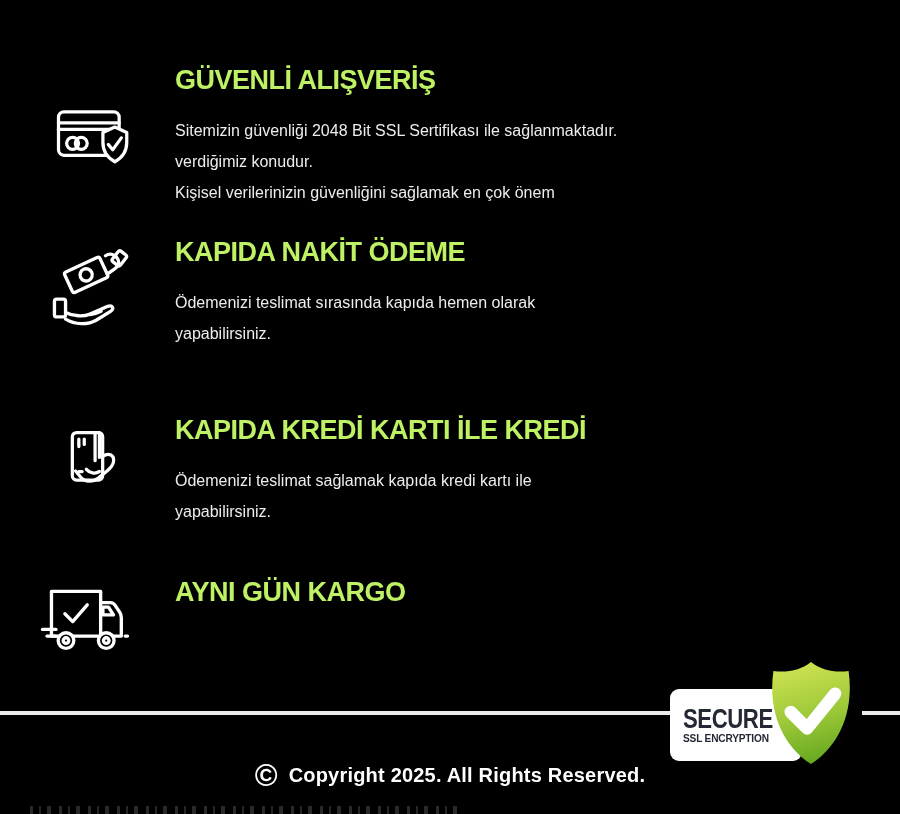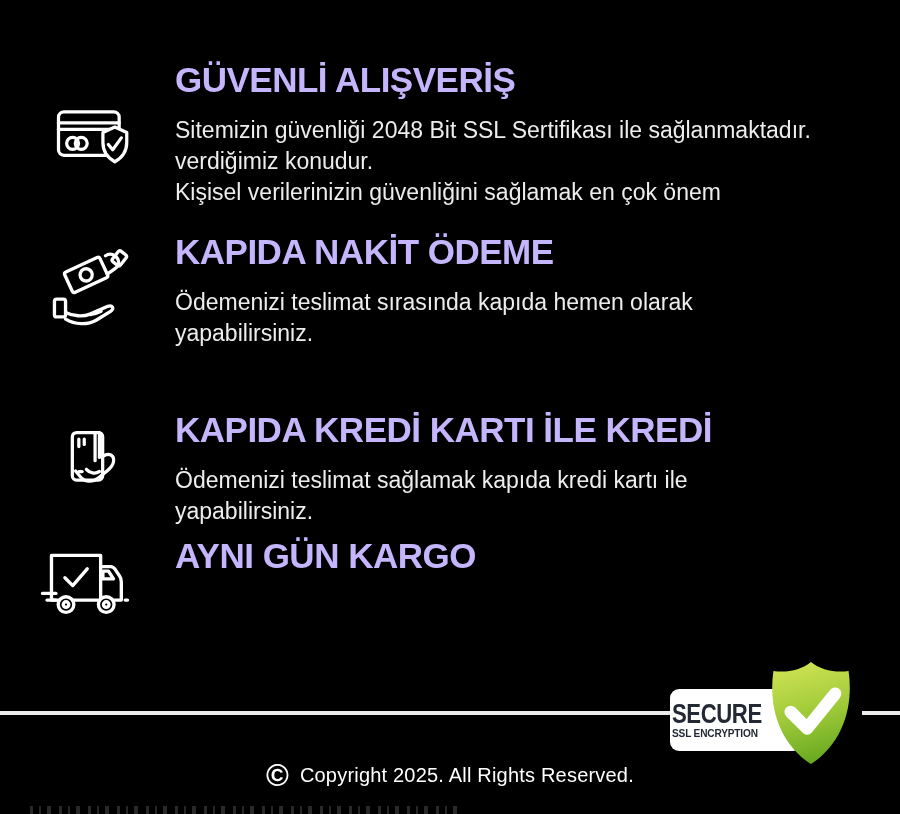--- a/index.html
+++ b/index.html
@@ -6,52 +6,52 @@
   body{
     width:900px;height:814px;position:relative;overflow:hidden;
     background:#000;
     font-family:"Liberation Sans","DejaVu Sans",sans-serif;
   }
   .section{position:absolute;left:0;width:900px;}
   .feature-icon{position:absolute;}
   .feature-icon svg{display:block;}
   .feature-title{
     margin:0 0 0 175px;
-    font-size:35px;font-weight:800;color:#c4b5fd;
+    font-size:27px;font-weight:800;color:#bef264;
     letter-spacing:-0.5px;line-height:40px;
   }
   .feature-desc{
     margin:15px 0 0 175px;max-width:680px;
-    font-size:23px;line-height:31px;color:#ededed;font-weight:400;
+    font-size:16px;line-height:31px;color:#ededed;font-weight:400;
   }
   
   .divider-left{position:absolute;top:711px;left:0;width:670px;height:4px;background:#ececec;}
   .divider-right{position:absolute;top:711px;left:862px;width:38px;height:4px;background:#ececec;}
   .ssl-badge-box{
-    position:absolute;top:689px;left:670px;width:132px;height:62px;
+    position:absolute;top:689px;left:670px;width:132px;height:72px;
     background:#fff;border-radius:9px;
     display:flex;flex-direction:column;justify-content:center;
-    padding-left:2px;box-sizing:border-box;
+    padding-left:13px;box-sizing:border-box;
   }
   .ssl-secure{
     color:#232834;font-size:27px;font-weight:800;line-height:26px;
     transform:scaleX(.82);transform-origin:left center;letter-spacing:-0.5px;
   }
   .ssl-sub{
     color:#232834;font-size:11.5px;font-weight:800;line-height:13px;
     transform:scaleX(.88);transform-origin:left center;letter-spacing:-0.2px;
   }
   .ssl-shield{position:absolute;top:660px;left:760px;width:102px;height:106px;}
   
   .copyright-row{
     position:absolute;top:757px;left:0;width:900px;height:36px;
     display:flex;align-items:center;justify-content:center;gap:11px;
   }
   .copyright-symbol{color:#fff;font-size:31px;font-weight:700;line-height:31px;}
-  .copyright-text{color:#fff;font-size:20px;font-weight:400;letter-spacing:0.2px;}
+  .copyright-text{color:#fff;font-size:20px;font-weight:700;letter-spacing:0.2px;}
   
   .cutoff-remnant{
     position:absolute;top:806px;left:30px;width:430px;height:9px;opacity:.55;
     background:repeating-linear-gradient(90deg,
       #4a4a4a 0 3px, transparent 3px 9px,
       #454545 9px 11px, transparent 11px 17px,
       #4a4a4a 17px 21px, transparent 21px 29px);
   }
 </style>
 </head>
@@ -111,21 +111,21 @@
       <path d="M29,40 c3,3.5 8,4.5 12,2"></path>
     </svg>
   </div>
   <h2 class="feature-title">KAPIDA KREDİ KARTI İLE KREDİ</h2>
   <div class="feature-desc">
       <div>Ödemenizi teslimat sağlamak kapıda kredi kartı ile</div>
       <div>yapabilirsiniz.</div>
     </div>
 </div>
 
-<div class="section" style="top:536px">
+<div class="section" style="top:572px">
   <div class="feature-icon" style="left:40px;top:6px">
     <svg width="90" height="76" viewBox="0 0 80 68" fill="none" stroke="#fff" stroke-width="3" stroke-linecap="round" stroke-linejoin="round">
       <rect x="10" y="12" width="44" height="40"></rect>
       <polyline points="22,32 29,39 42,24"></polyline>
       <path d="M54,22 h9 c2,0 3,1 4,2.5 l4,6 c1,1.5 1.5,3 1.5,5 v16.5 h-18.5"></path>
       <path d="M56,26 h5 l4.5,7 h-9.5 z"></path>
       <circle cx="23" cy="56" r="7" fill="#000"></circle>
       <circle cx="23" cy="56" r="2.5"></circle>
       <circle cx="59" cy="56" r="7" fill="#000"></circle>
       <circle cx="59" cy="56" r="2.5"></circle>

